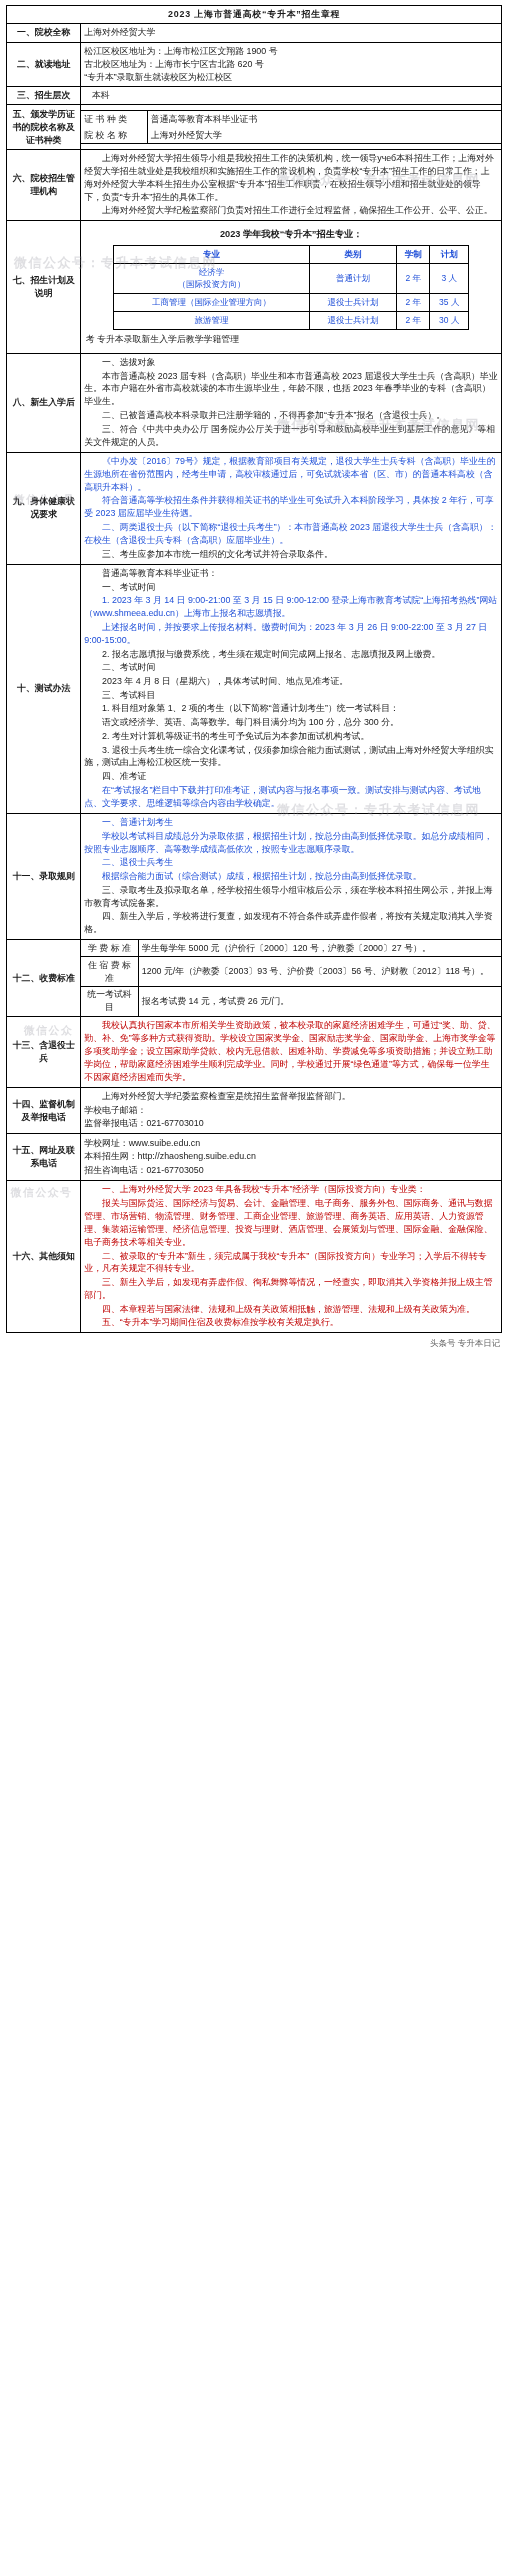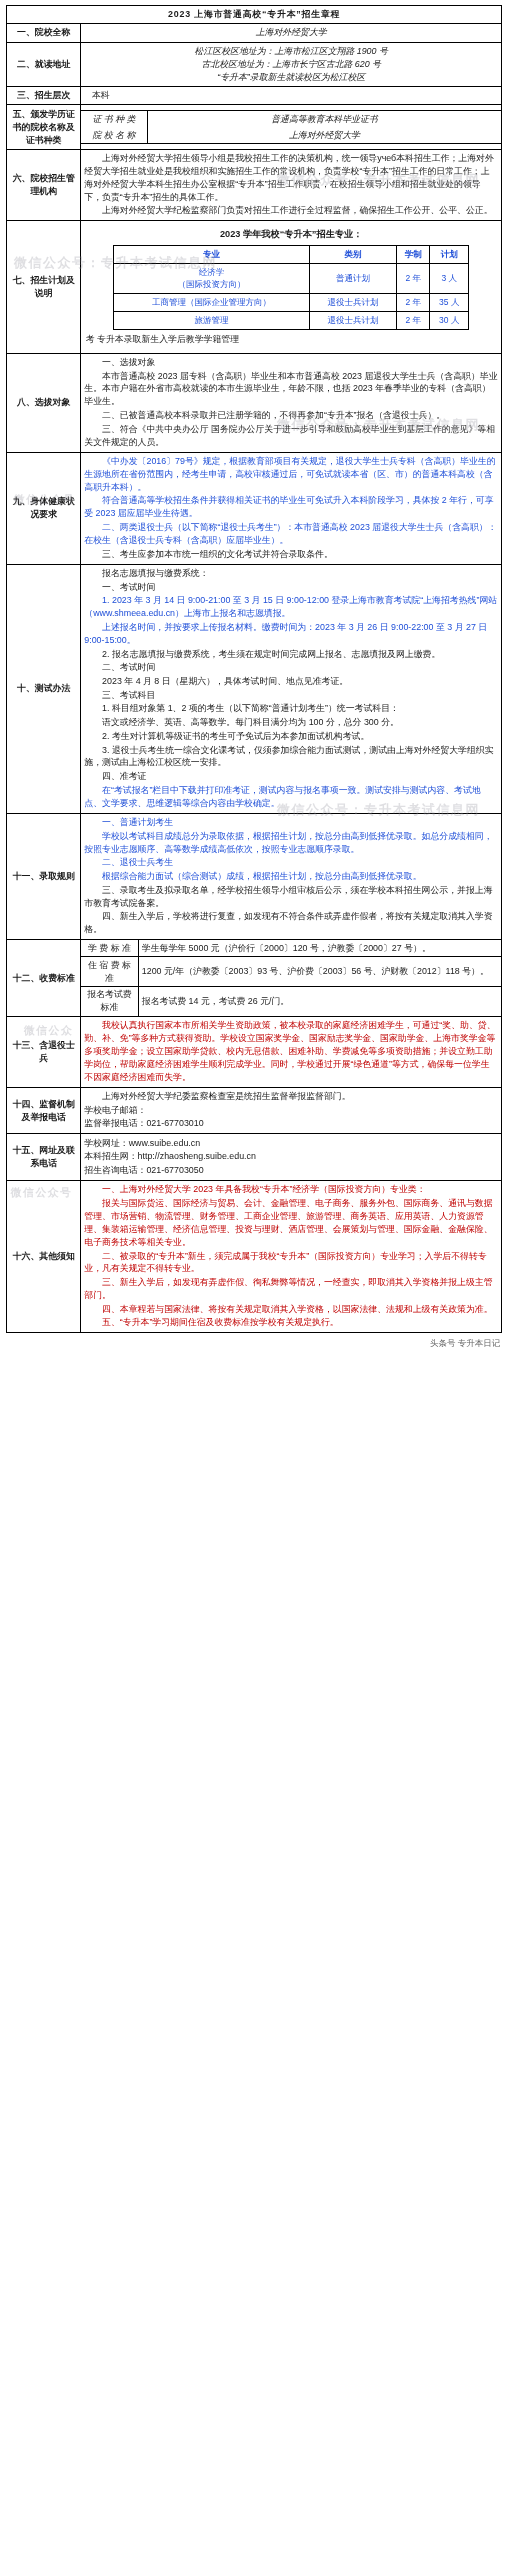--- a/index.html
+++ b/index.html
@@ -9,21 +9,21 @@
     background: #ffffff;
     font-family: "Liberation Sans", "DejaVu Sans", sans-serif;
     color: #1a1a1a;
     position: relative;
   }
   .page { width: 508px; padding: 4.6px 6.2px 20px 6.2px; position: relative; }
   table.main { width: 496px; border-collapse: collapse; table-layout: fixed; }
   table.main td { border: 0.8px solid #000; vertical-align: middle; padding: 2.3px 3.1px; font-size: 8.9px; line-height: 1.45; }
   td.lbl { width: 74px; text-align: center; font-weight: bold; font-size: 8.9px; vertical-align: middle; }
   .title-row td { text-align:center; font-weight: bold; font-size: 11.5px; padding: 5.4px 0; letter-spacing: 0.8px; border: none; }
-  .ctr { text-align: center; font-style: italic; }
+  .ctr { text-align: left; }
   .blue { color: #1f4fd8; }
   .red { color: #c00000; }
   .val { font-size: 8.9px; }
   .indent { text-indent: 2em; display:block; }
   .small { font-size: 8.5px; }
   
   .cbx { display:inline-block; width:7.7px; height:7.7px; border:0.8px solid #000; margin: 0 3.1px 0 1.5px; vertical-align: -0.8px; }
   .cbx.filled { background: #000; }
   
   table.inner { border-collapse: collapse; width: 100%; }
@@ -140,21 +140,21 @@
               <td>30 人</td>
             </tr>
           </tbody>
               </table>
           <div class="plan-note">考 专升本录取新生入学后教学学籍管理</div>
         </div>
       </td>
     </tr>
 
     <tr>
-      <td class="lbl">八、选拔对象</td>
+      <td class="lbl">八、新生入学后</td>
       <td class="val">
         <p class="indent">一、选拔对象</p>
         <p class="indent">本市普通高校 2023 届专科（含高职）毕业生和本市普通高校 2023 届退役大学生士兵（含高职）毕业生。本市户籍在外省市高校就读的本市生源毕业生，年龄不限，也括 2023 年春季毕业的专科（含高职）毕业生。</p>
         <p class="indent">二、已被普通高校本科录取并已注册学籍的，不得再参加“专升本”报名（含退役士兵）。</p>
         <p class="indent">三、符合《中共中央办公厅 国务院办公厅关于进一步引导和鼓励高校毕业生到基层工作的意见》等相关文件规定的人员。</p>
       </td>
     </tr>
 
     <tr>
       <td class="lbl">九、身体健康状况要求</td>
@@ -162,21 +162,21 @@
         <p class="indent blue">《中办发〔2016〕79号》规定，根据教育部项目有关规定，退役大学生士兵专科（含高职）毕业生的生源地所在省份范围内，经考生申请，高校审核通过后，可免试就读本省（区、市）的普通本科高校（含高职升本科）。</p>
         <p class="indent blue">符合普通高等学校招生条件并获得相关证书的毕业生可免试升入本科阶段学习，具体按 2 年行，可享受 2023 届应届毕业生待遇。</p>
         <p class="indent blue">二、两类退役士兵（以下简称“退役士兵考生”）：本市普通高校 2023 届退役大学生士兵（含高职）：在校生（含退役士兵专科（含高职）应届毕业生）。</p>
         <p class="indent">三、考生应参加本市统一组织的文化考试并符合录取条件。</p>
       </td>
     </tr>
 
     <tr>
       <td class="lbl">十、测试办法</td>
       <td class="val">
-        <p class="indent">报名志愿填报与缴费系统：</p>
+        <p class="indent">普通高等教育本科毕业证书：</p>
         <p class="indent">一、考试时间</p>
         <p class="indent blue">1. 2023 年 3 月 14 日 9:00-21:00 至 3 月 15 日 9:00-12:00 登录上海市教育考试院“上海招考热线”网站（www.shmeea.edu.cn）上海市上报名和志愿填报。</p>
         <p class="indent blue">上述报名时间，并按要求上传报名材料。缴费时间为：2023 年 3 月 26 日 9:00-22:00 至 3 月 27 日 9:00-15:00。</p>
         <p class="indent">2. 报名志愿填报与缴费系统，考生须在规定时间完成网上报名、志愿填报及网上缴费。</p>
         <p class="indent">二、考试时间</p>
         <p class="indent">2023 年 4 月 8 日（星期六），具体考试时间、地点见准考证。</p>
         <p class="indent">三、考试科目</p>
         <p class="indent">1. 科目组对象第 1、2 项的考生（以下简称“普通计划考生”）统一考试科目：</p>
         <p class="indent">语文或经济学、英语、高等数学。每门科目满分均为 100 分，总分 300 分。</p>
         <p class="indent">2. 考生对计算机等级证书的考生可予免试后为本参加面试机构考试。</p>
@@ -205,21 +205,21 @@
           <tbody>
                 <tr>
             <td class="sublbl" style="border-top:none;border-left:none">学 费 标 准</td>
             <td style="border-top:none;border-right:none">学生每学年 5000 元（沪价行〔2000〕120 号，沪教委〔2000〕27 号）。</td>
           </tr>
           <tr>
             <td class="sublbl" style="border-left:none">住 宿 费 标 准</td>
             <td style="border-right:none">1200 元/年（沪教委〔2003〕93 号、沪价费〔2003〕56 号、沪财教〔2012〕118 号）。</td>
           </tr>
           <tr>
-            <td class="sublbl" style="border-bottom:none;border-left:none">报名考试费标准</td>
+            <td class="sublbl" style="border-bottom:none;border-left:none">统一考试科目</td>
             <td style="border-bottom:none;border-right:none">报名考试费 14 元，考试费 26 元/门。</td>
           </tr>
         </tbody>
             </table>
       </td>
     </tr>
 
     <tr>
       <td class="lbl">十三、含退役士兵</td>
       <td class="val">
@@ -245,21 +245,21 @@
       </td>
     </tr>
 
     <tr>
       <td class="lbl">十六、其他须知</td>
       <td class="val">
         <p class="indent red">一、上海对外经贸大学 2023 年具备我校“专升本”经济学（国际投资方向）专业类：</p>
         <p class="indent red">报关与国际货运、国际经济与贸易、会计、金融管理、电子商务、服务外包、国际商务、通讯与数据管理、市场营销、物流管理、财务管理、工商企业管理、旅游管理、商务英语、应用英语、人力资源管理、集装箱运输管理、经济信息管理、投资与理财、酒店管理、会展策划与管理、国际金融、金融保险、电子商务技术等相关专业。</p>
         <p class="indent red">二、被录取的“专升本”新生，须完成属于我校“专升本”（国际投资方向）专业学习；入学后不得转专业，凡有关规定不得转专业。</p>
         <p class="indent red">三、新生入学后，如发现有弄虚作假、徇私舞弊等情况，一经查实，即取消其入学资格并报上级主管部门。</p>
-        <p class="indent red">四、本章程若与国家法律、将按有关规定取消其入学资格，以国家法律、法规和上级有关政策为准。</p>
+        <p class="indent red">四、本章程若与国家法律、法规和上级有关政策相抵触，旅游管理、法规和上级有关政策为准。</p>
         <p class="indent red">五、“专升本”学习期间住宿及收费标准按学校有关规定执行。</p>
       </td>
     </tr>
 
   </tbody>
     </table>
 
   <div class="wm" style="left:277px; top:171px">微信公众号：专升本考试信息网</div>
   <div class="wm" style="left:14px; top:254px">微信公众号：专升本考试信息网</div>
   <div class="wm" style="left:277px; top:416px">微信公众号：专升本考试信息网</div>

